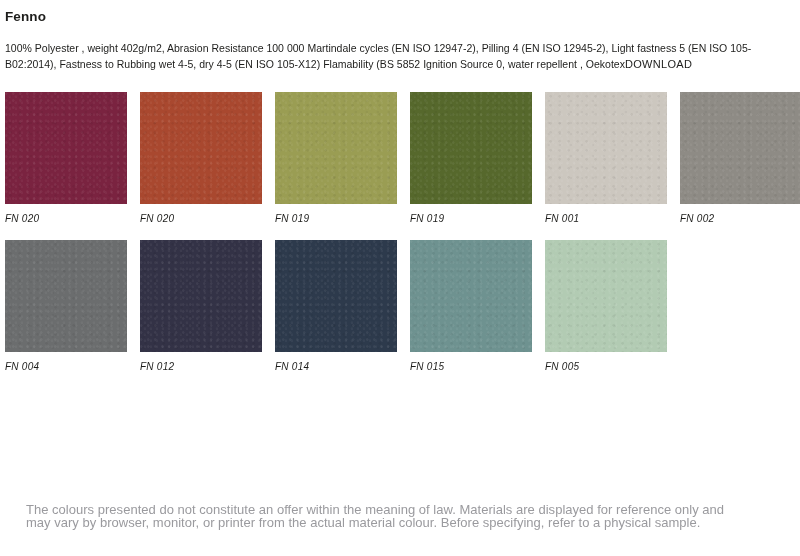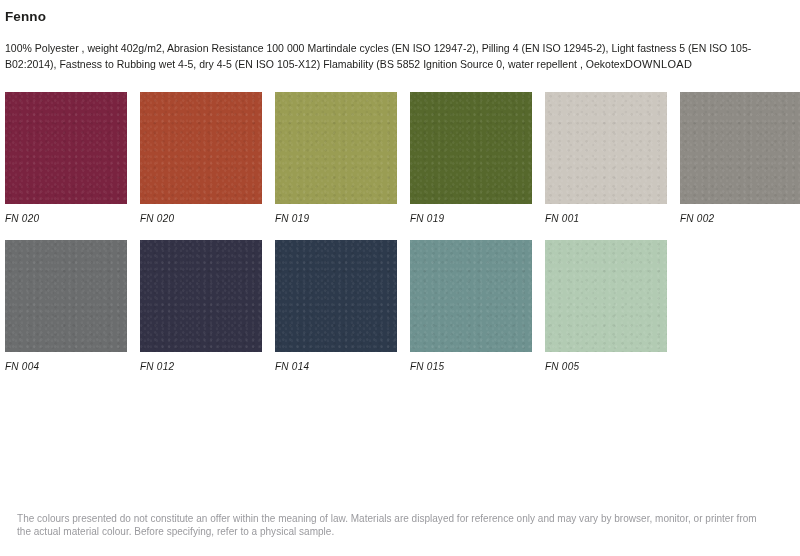--- a/index.html
+++ b/index.html
@@ -82,25 +82,25 @@
     color: #1d1d1b;
     letter-spacing: 0.25px;
     padding-top: 9px;
     display: block;
   }
   .footer-note {
     position: absolute;
     left: 13px;
     right: 13px;
     bottom: 14px;
-    font-size: 10px;
+    font-size: 13px;
     line-height: 12.5px;
     color: #9a9a9e;
     letter-spacing: 0.02px;
-    margin: 4px;
+    margin: 13px;
   }
 </style>
 </head>
 <body>
 
 <div class="page">
 
   <h1 class="title">Fenno</h1>
 
   <p class="description">

